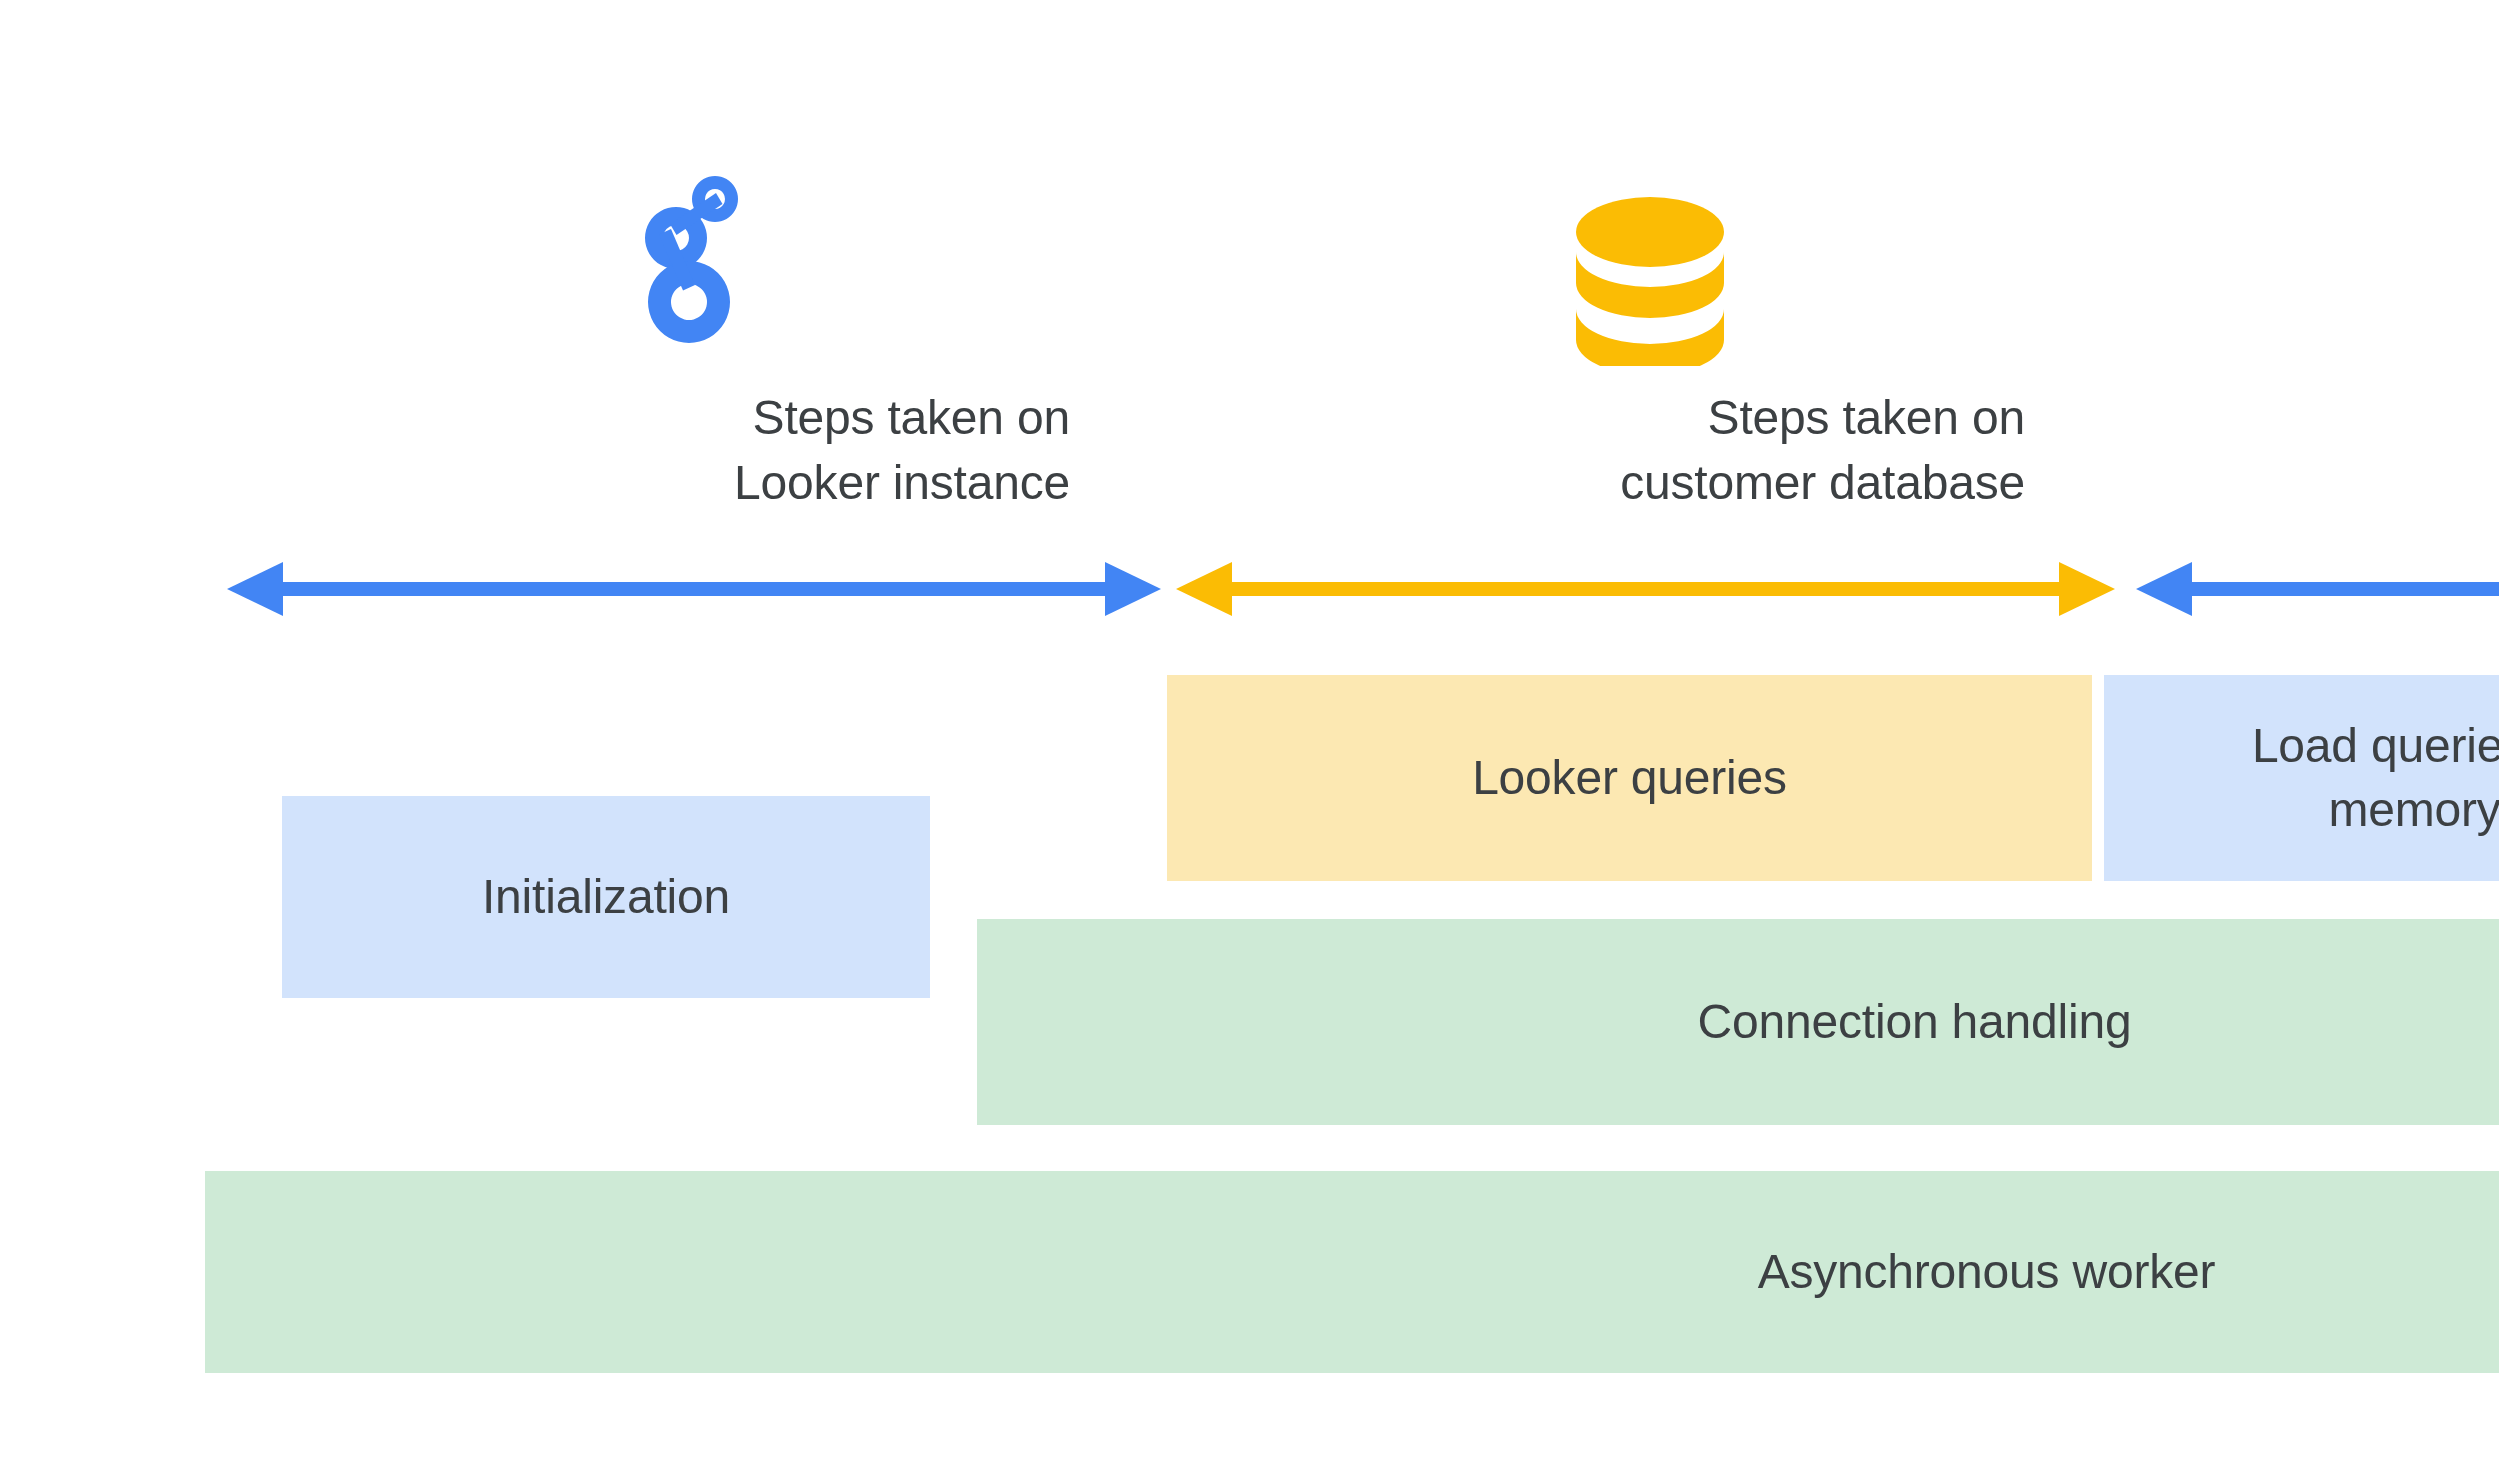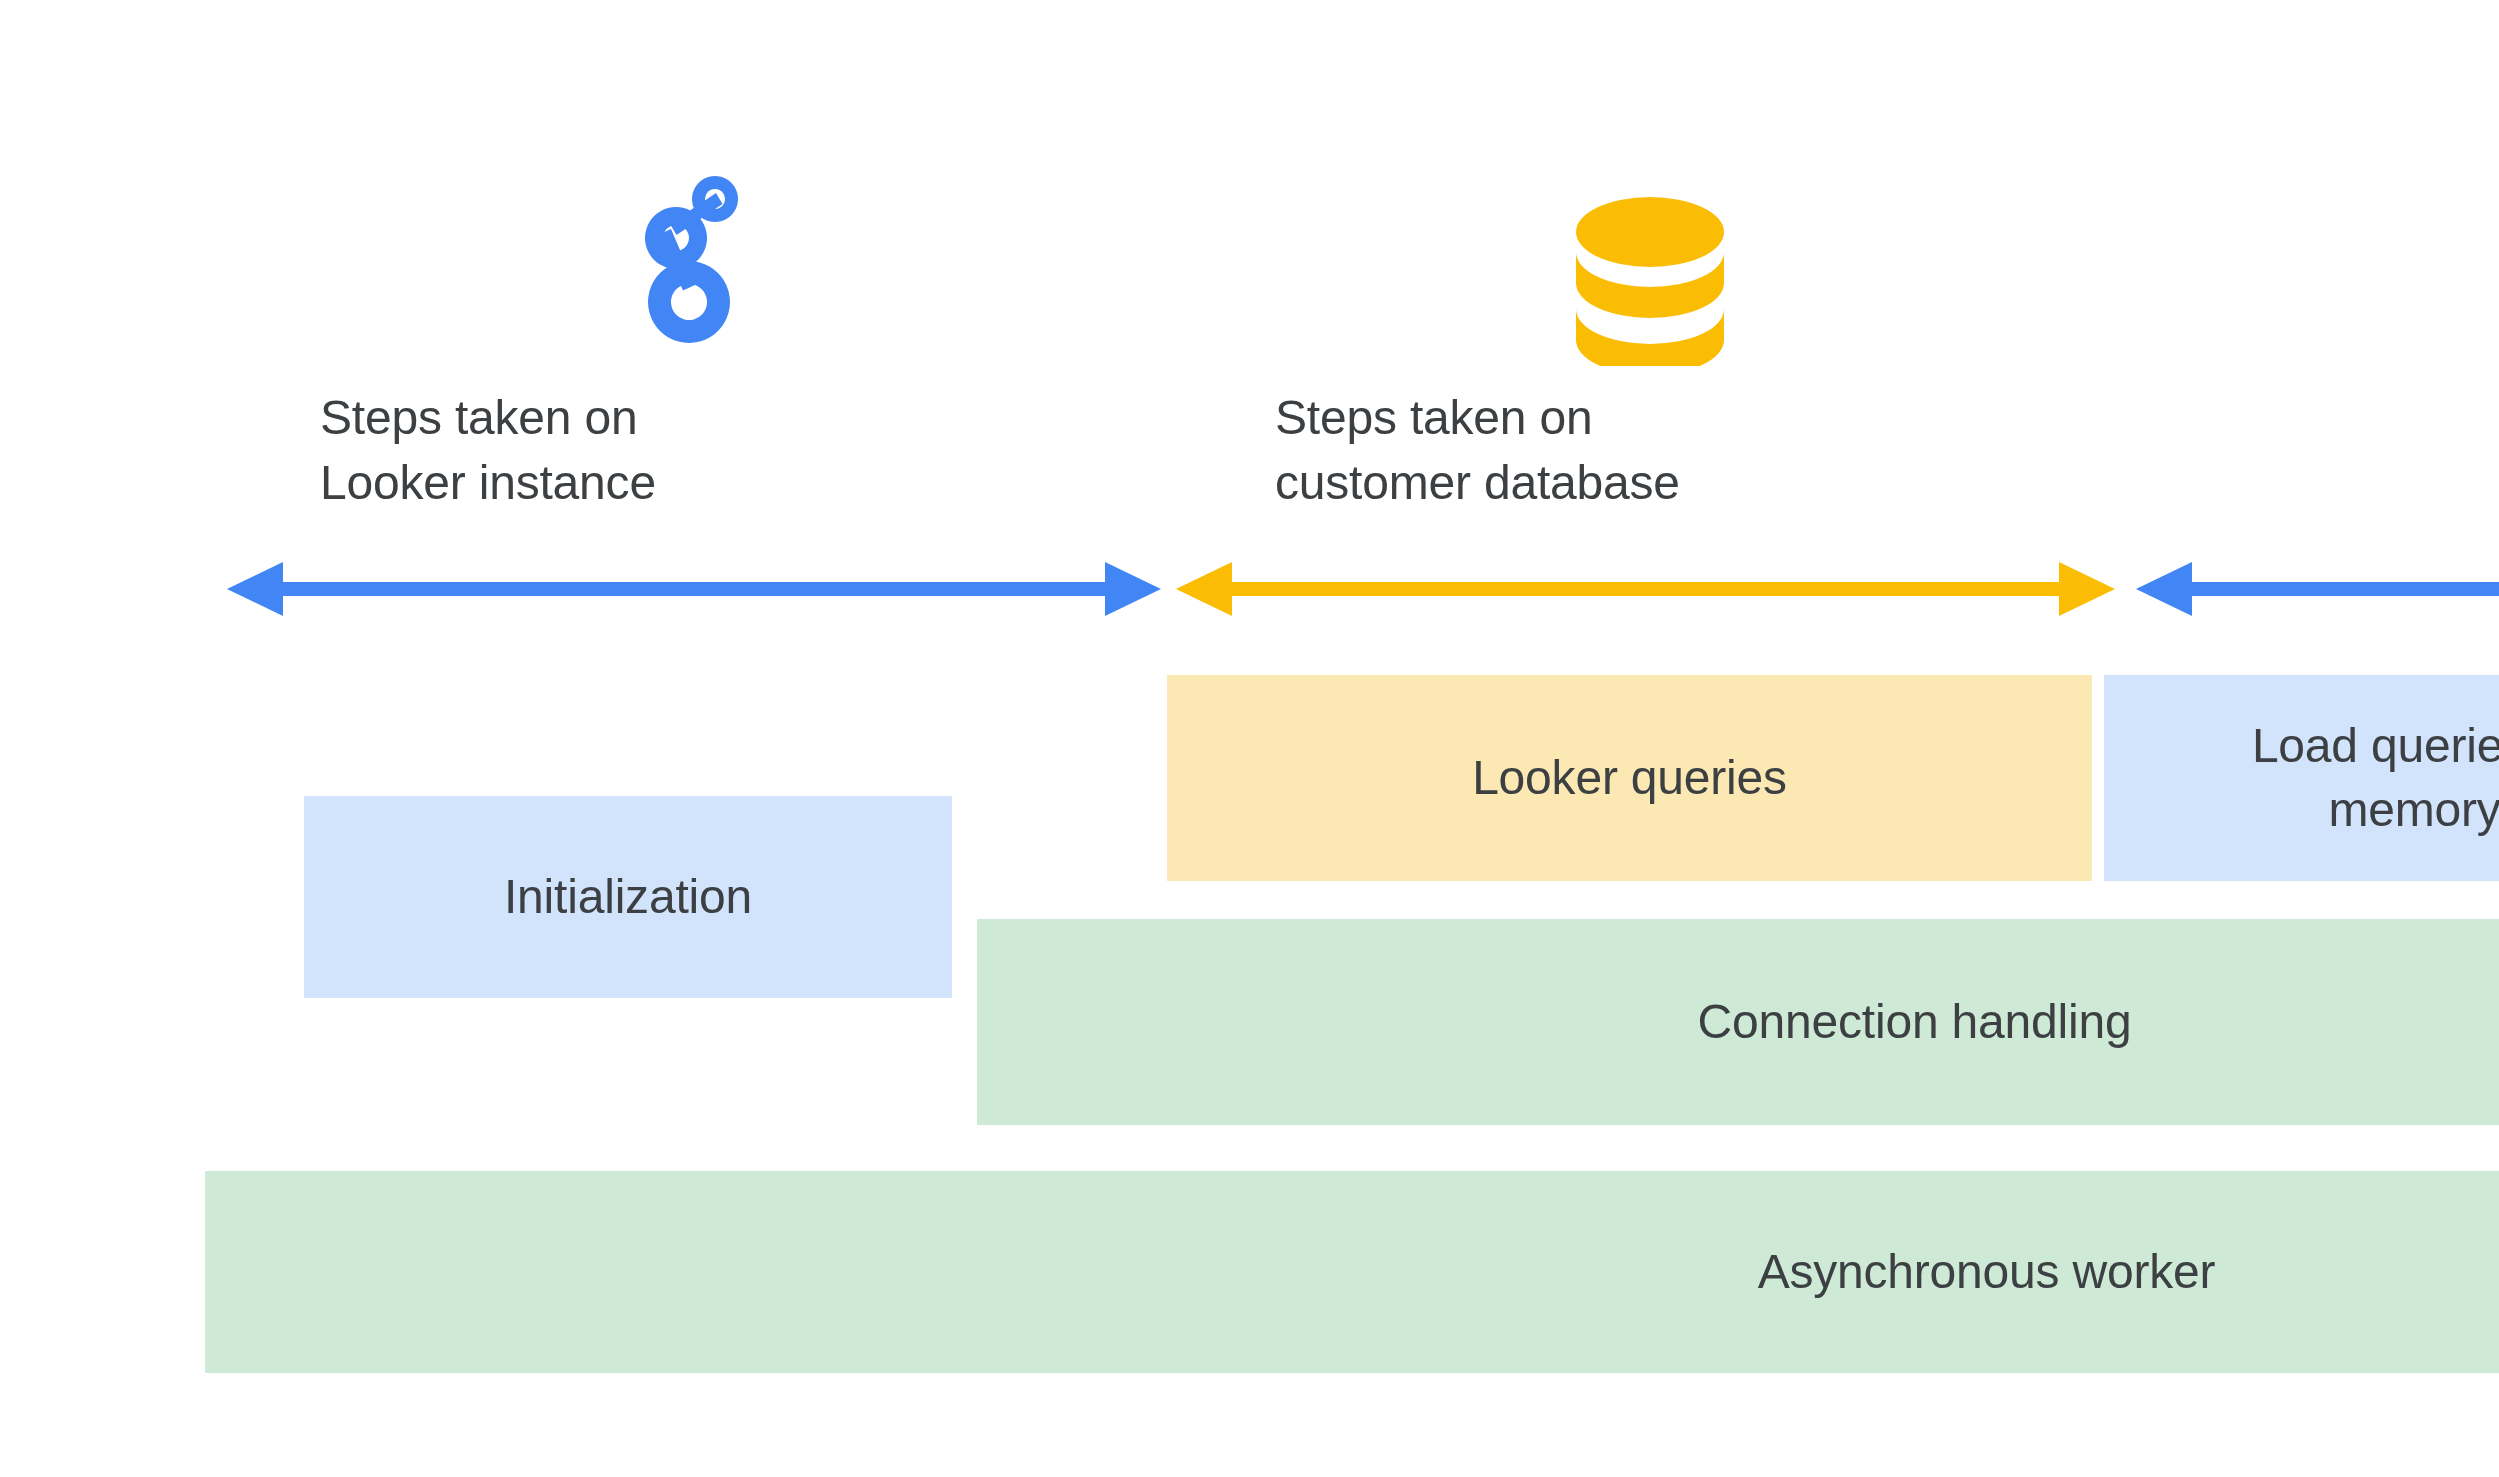--- a/index.html
+++ b/index.html
@@ -11,21 +11,21 @@
   .stage{position:absolute;left:0;top:0;width:3999px;height:1478px;}
 
   
   .icon{position:absolute;}
   .looker-icon{width:110px;height:180px;}
   .db-icon{width:150px;height:170px;}
 
   
   .group-label{
     position:absolute;
-    text-align:left;
+    text-align:right;
     font-size:48px;
     line-height:1.36;
     letter-spacing:-0.2px;
     color:#3c4043;
     white-space:pre-line;
     font-stretch:semi-condensed;
   }
 
   
   .arrow{position:absolute;height:60px;}
@@ -111,20 +111,20 @@
         <polygon points="3240,60 3128,6 3128,114"></polygon>
       </g>
     </svg>
   </div>
 
   <div class="box yellow" style="left:1167px;top:675px;width:925px;height:206px;">Looker queries</div>
 
   <div class="box blue" style="left:2104px;top:675px;width:621px;height:206px;">Load queries in
 memory</div>
 
-  <div class="box blue" style="left:304px;top:796px;width:648px;height:202px;">Initialization</div>
+  <div class="box blue" style="left:282px;top:796px;width:648px;height:202px;">Initialization</div>
 
   <div class="box green" style="left:977px;top:919px;width:1875px;height:206px;">Connection handling</div>
 
   <div class="box green" style="left:205px;top:1171px;width:3563px;height:202px;">Asynchronous worker</div>
 
 </div>
 
 
 </body></html>

